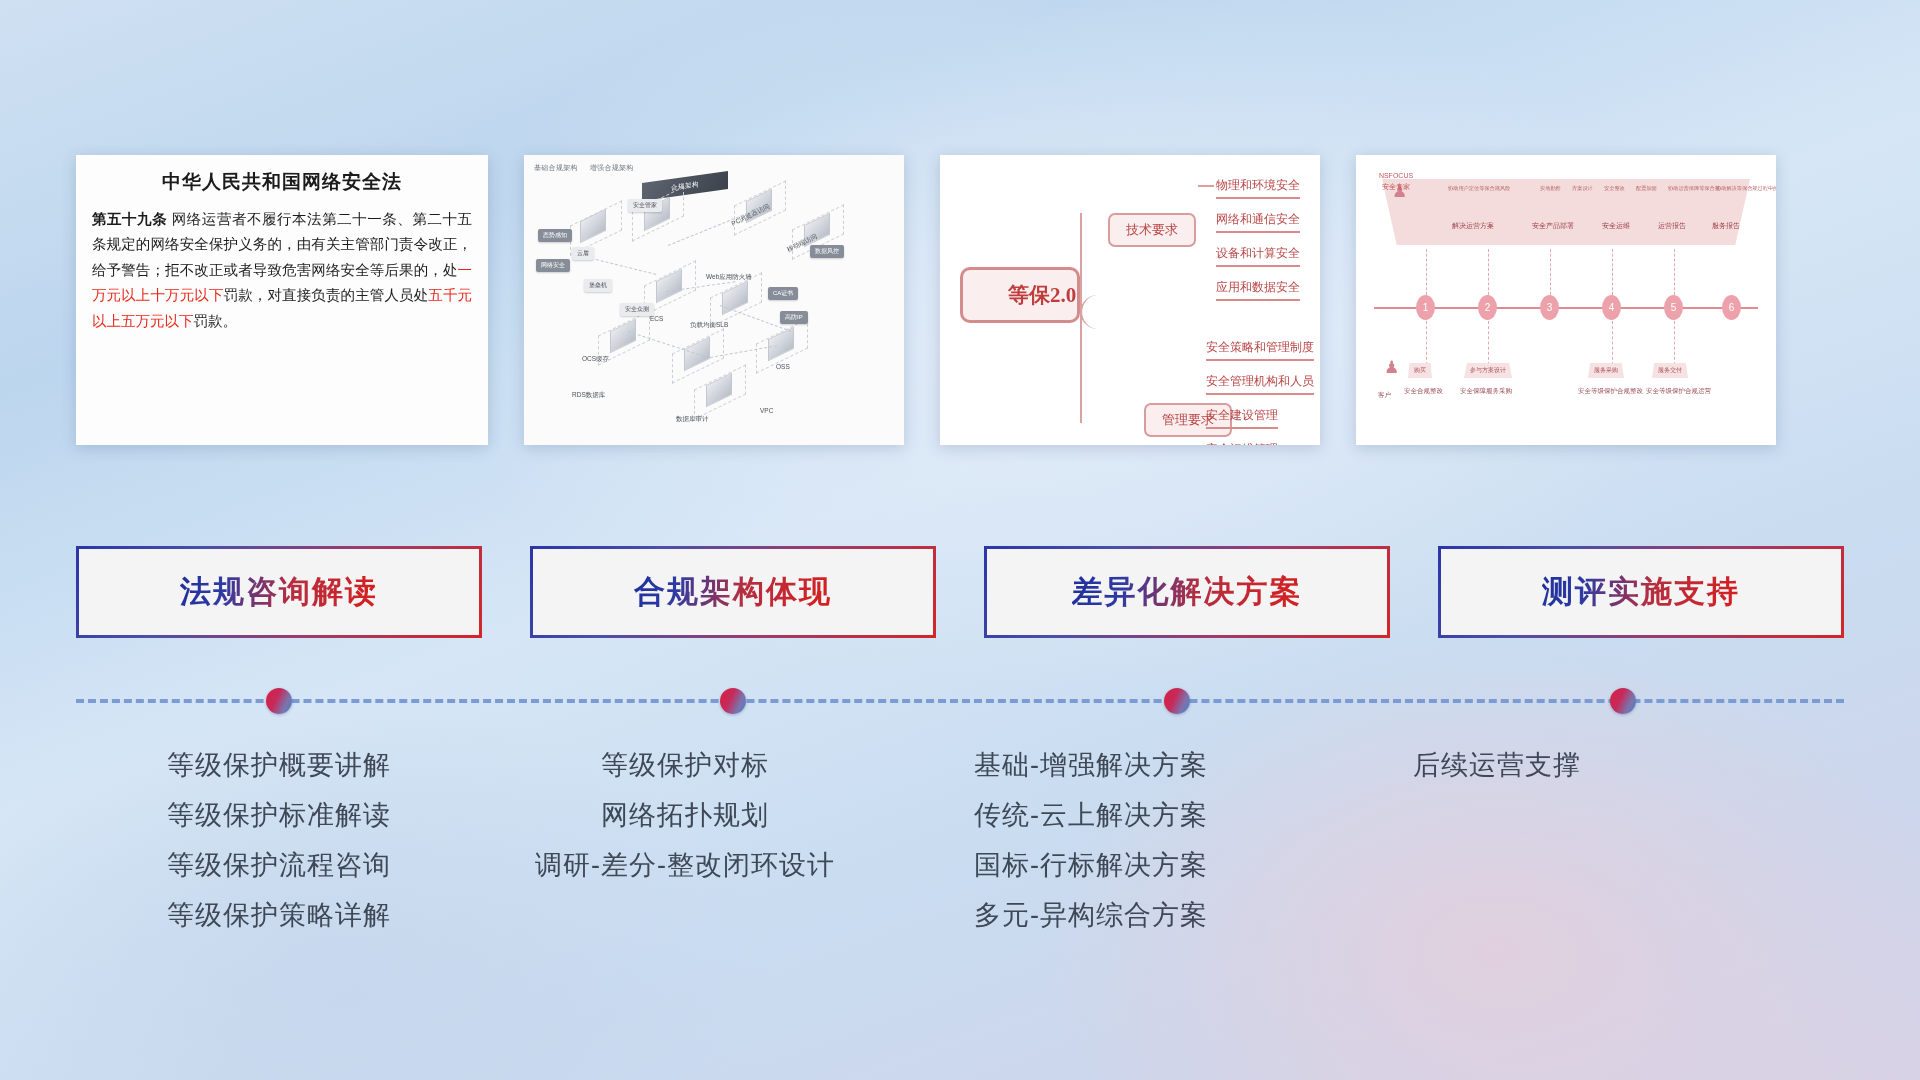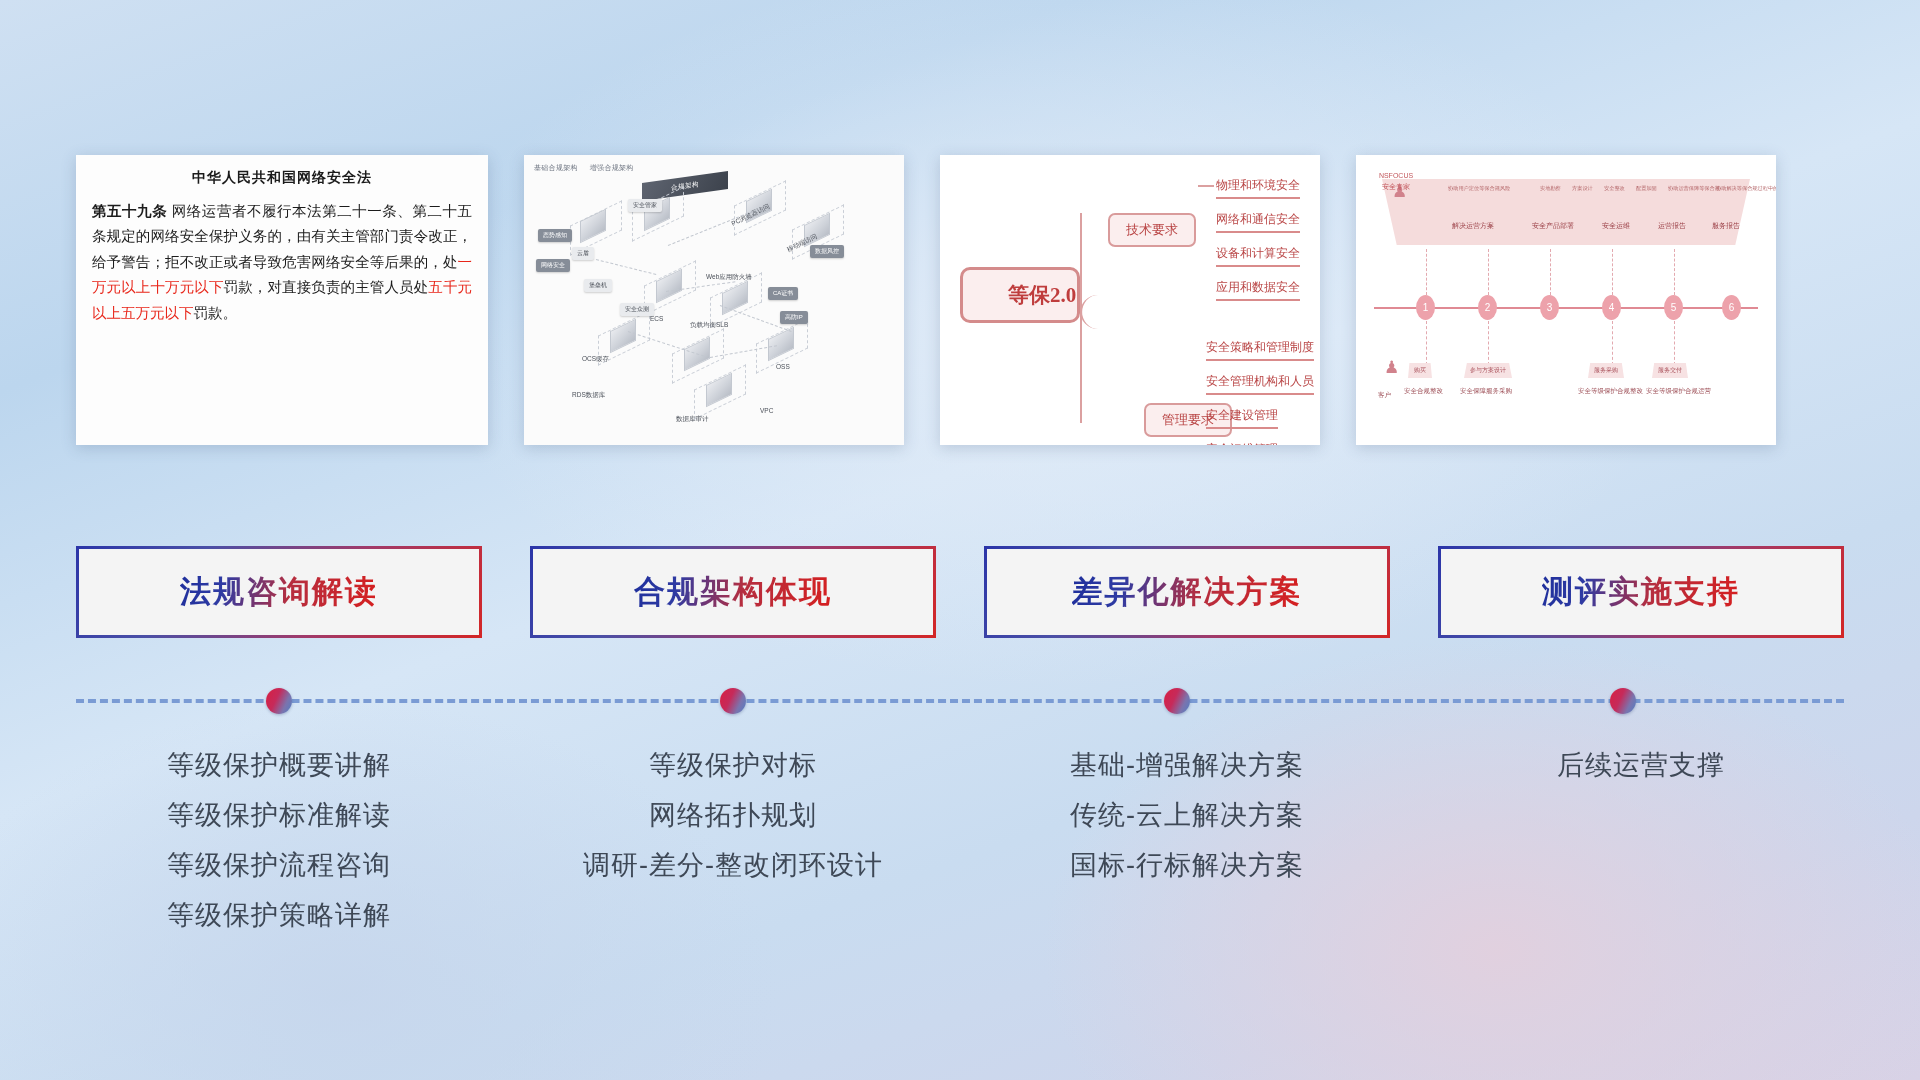--- a/index.html
+++ b/index.html
@@ -31,21 +31,21 @@
     overflow: hidden;
   }
   .card-1 { width: 412px; }
   .card-2 { width: 380px; }
   .card-3 { width: 380px; }
   .card-4 { width: 420px; }
 
   
   .law-card { padding: 14px 16px 10px 16px; }
   .law-title {
-    text-align: center; font-size: 14px; font-weight: 700;
+    text-align: center; font-size: 19px; font-weight: 700;
     color: #1b1b1b; letter-spacing: 1px; margin-bottom: 12px;
     font-family: "Liberation Sans", "DejaVu Sans", sans-serif;
   }
   .law-para {
     font-size: 14.5px; line-height: 1.75; color: #1c1c1c; text-align: justify;
     margin-bottom: 8px;
   }
   .law-para b { font-weight: 700; }
   .law-hl { color: #e8261a; }
 
@@ -169,21 +169,21 @@
   .tl-dot {
     position: absolute; top: 0; width: 26px; height: 26px; border-radius: 50%;
     background: linear-gradient(115deg, #d81f42 0%, #c62a5a 40%, #7b74ae 72%, #4f7fc4 100%);
     box-shadow: 0 1px 3px rgba(40,60,110,0.3);
   }
 
   
   .lists {
     position: absolute; left: 76px; top: 740px;
     width: 1768px; height: 230px;
-    display: flex; justify-content: space-between;
+    display: flex; 
   }
   .list-col { width: 406px; text-align: center; }
   .list-item {
     font-size: 27px; color: #3e4856; line-height: 50px;
     letter-spacing: 1px;
     font-family: "Liberation Sans","DejaVu Sans",sans-serif;
   }
 </style>
 </head>
 <body>
@@ -378,17 +378,18 @@
   </div>
   <div class="list-col">
     <div class="list-item">等级保护对标</div>
     <div class="list-item">网络拓扑规划</div>
     <div class="list-item">调研-差分-整改闭环设计</div>
   </div>
   <div class="list-col">
     <div class="list-item">基础-增强解决方案</div>
     <div class="list-item">传统-云上解决方案</div>
     <div class="list-item">国标-行标解决方案</div>
+    <div class="list-item">多元-异构综合方案</div>
   </div>
   <div class="list-col">
     <div class="list-item">后续运营支撑</div>
   </div>
 </div>
 
 </body></html>

